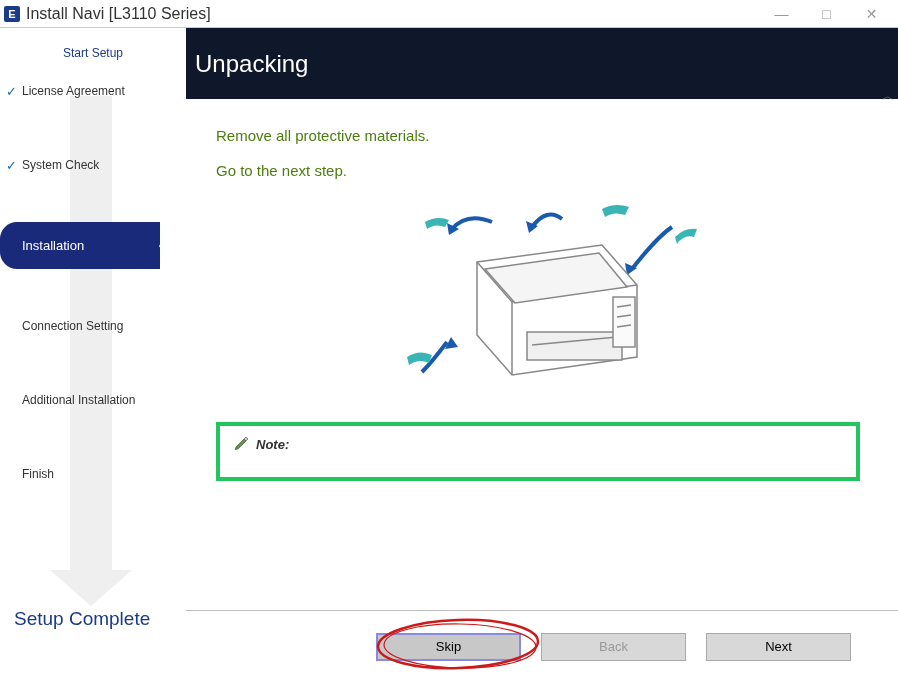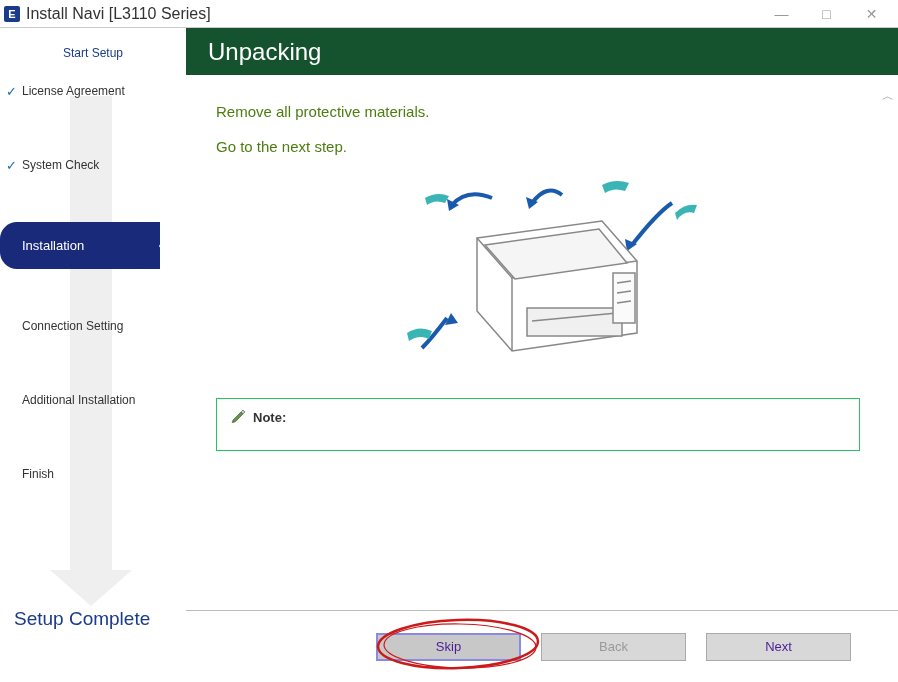--- a/index.html
+++ b/index.html
@@ -138,26 +138,26 @@
       text-align: center;
       position: absolute;
       left: 14px;
       top: 580px;
     }
     .content {
       flex: 1;
       position: relative;
     }
     .header-bar {
-      background: #14532d;
+      background: #0f172a;
       color: #fff;
-      height: 47px;
-      display: flex;
-      align-items: center;
-      padding-left: 22px;
+      height: 71px;
+      display: flex;
+      align-items: center;
+      padding-left: 9px;
     }
     .header-title {
       font-size: 24px;
       font-weight: normal;
     }
     .content-body {
       padding: 28px 30px 0 30px;
       font-family: Verdana, sans-serif;
       color: #555;
       position: relative;
@@ -165,24 +165,25 @@
     .instruction-text {
       font-size: 15px;
       margin-bottom: 18px;
       color: #4d7c0f;
     }
     .printer-img {
       text-align: center;
       margin-top: 6px;
     }
     .note-box {
-      border: 1px solid #22c55e;
+      border: 4px solid #22c55e;
       padding: 10px 14px 16px;
       margin-top: 22px;
       width: 644px;
+      font-style: italic;
     }
     .note-header {
       font-weight: bold;
       font-size: 13px;
       color: #333;
       margin-bottom: 8px;
       display: flex;
       align-items: center;
       gap: 6px;
     }
@@ -210,21 +211,21 @@
       justify-content: flex-start;
       padding-left: 190px;
       gap: 20px;
     }
     .nav-btn {
       width: 145px;
       height: 28px;
       background: #d8d8d8;
       border: 1px solid #aaa;
       font-size: 13px;
-      color: #4c1d95;
+      color: #000000;
       cursor: pointer;
       display: flex;
       align-items: center;
       justify-content: center;
     }
     .nav-btn.disabled {
       color: #999;
     }
     .skip-btn {
       background: #c8c8c8;

